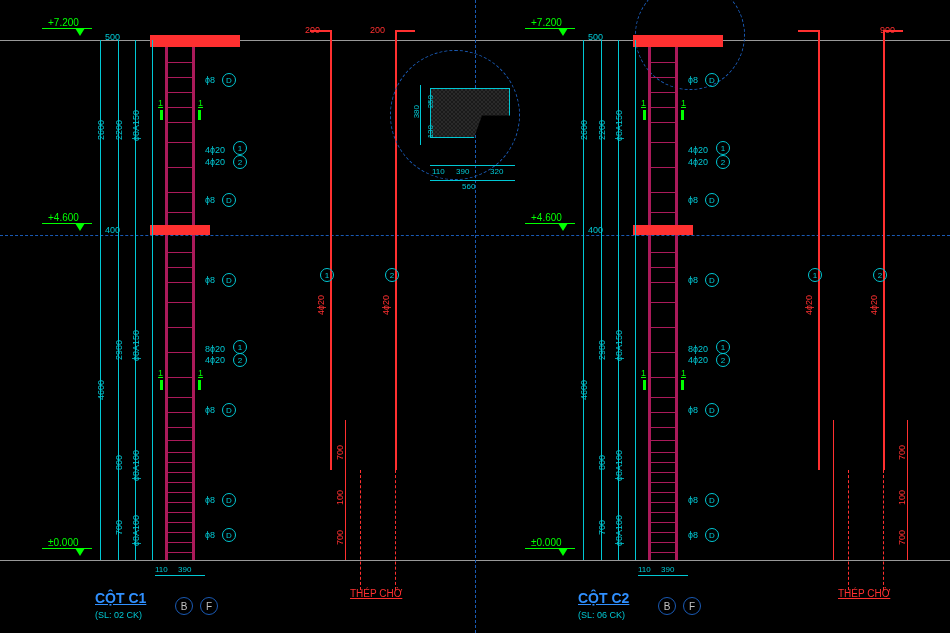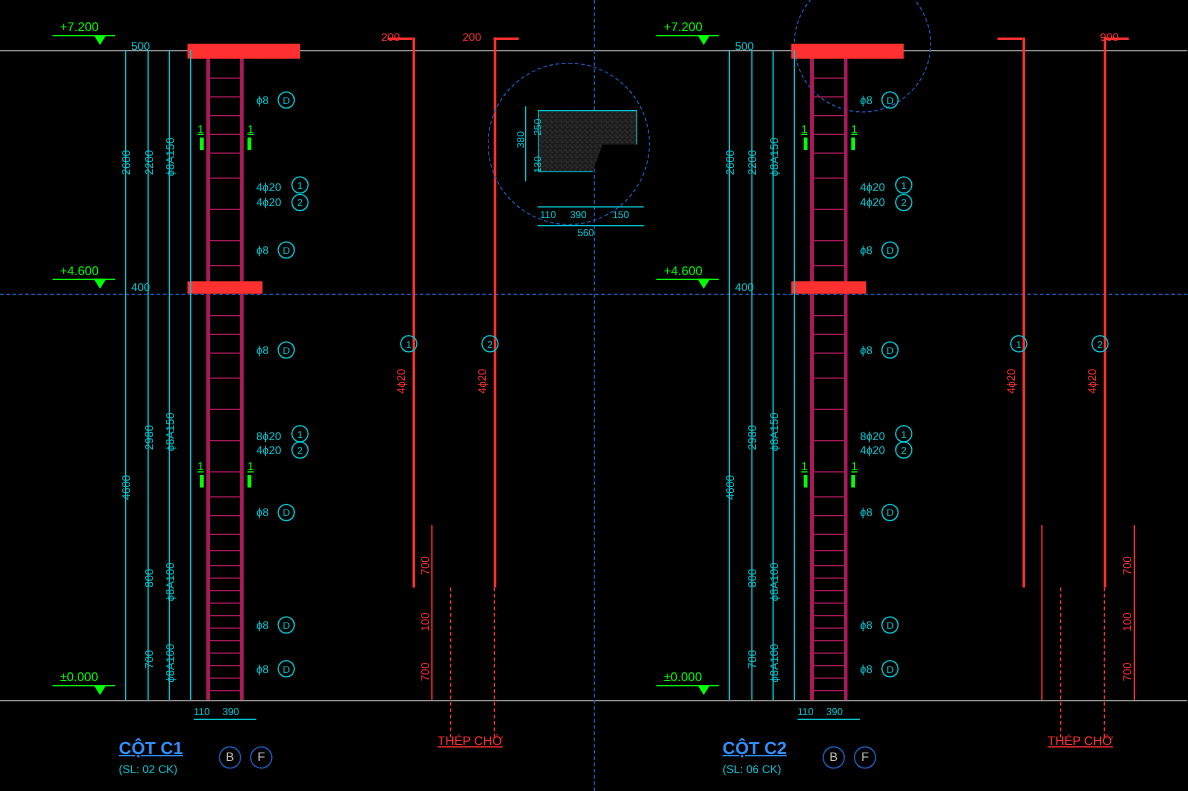--- a/index.html
+++ b/index.html
@@ -310,21 +310,21 @@
 
   <div class="dim-cyan-v" style="left:420px;top:85px;height:60px;"></div>
   <div class="txt cyan ft8 rot" style="left:412px;top:105px;">380</div>
   <div class="txt cyan ft8 rot" style="left:426px;top:95px;">250</div>
   <div class="txt cyan ft8 rot" style="left:426px;top:125px;">130</div>
 
   <div class="dim-cyan-h" style="left:430px;top:165px;width:85px;"></div>
   <div class="dim-cyan-h" style="left:430px;top:180px;width:85px;"></div>
   <div class="txt cyan ft8" style="left:432px;top:167px;">110</div>
   <div class="txt cyan ft8" style="left:456px;top:167px;">390</div>
-  <div class="txt cyan ft8" style="left:490px;top:167px;">150</div>
+  <div class="txt cyan ft8" style="left:490px;top:167px;">320</div>
   <div class="txt cyan ft8" style="left:462px;top:182px;">560</div>
 
   <div class="detail-circle" style="left:635px;top:-20px;width:110px;height:110px;"></div>
 
   <div class="elev-line" style="left:525px;top:28px;width:50px;"></div>
   <div class="elev-mark" style="left:558px;top:28px;"></div>
   <div class="txt green ft10" style="left:531px;top:17px;">+7.200</div>
 
   <div class="elev-line" style="left:525px;top:223px;width:50px;"></div>
   <div class="elev-mark" style="left:558px;top:223px;"></div>

